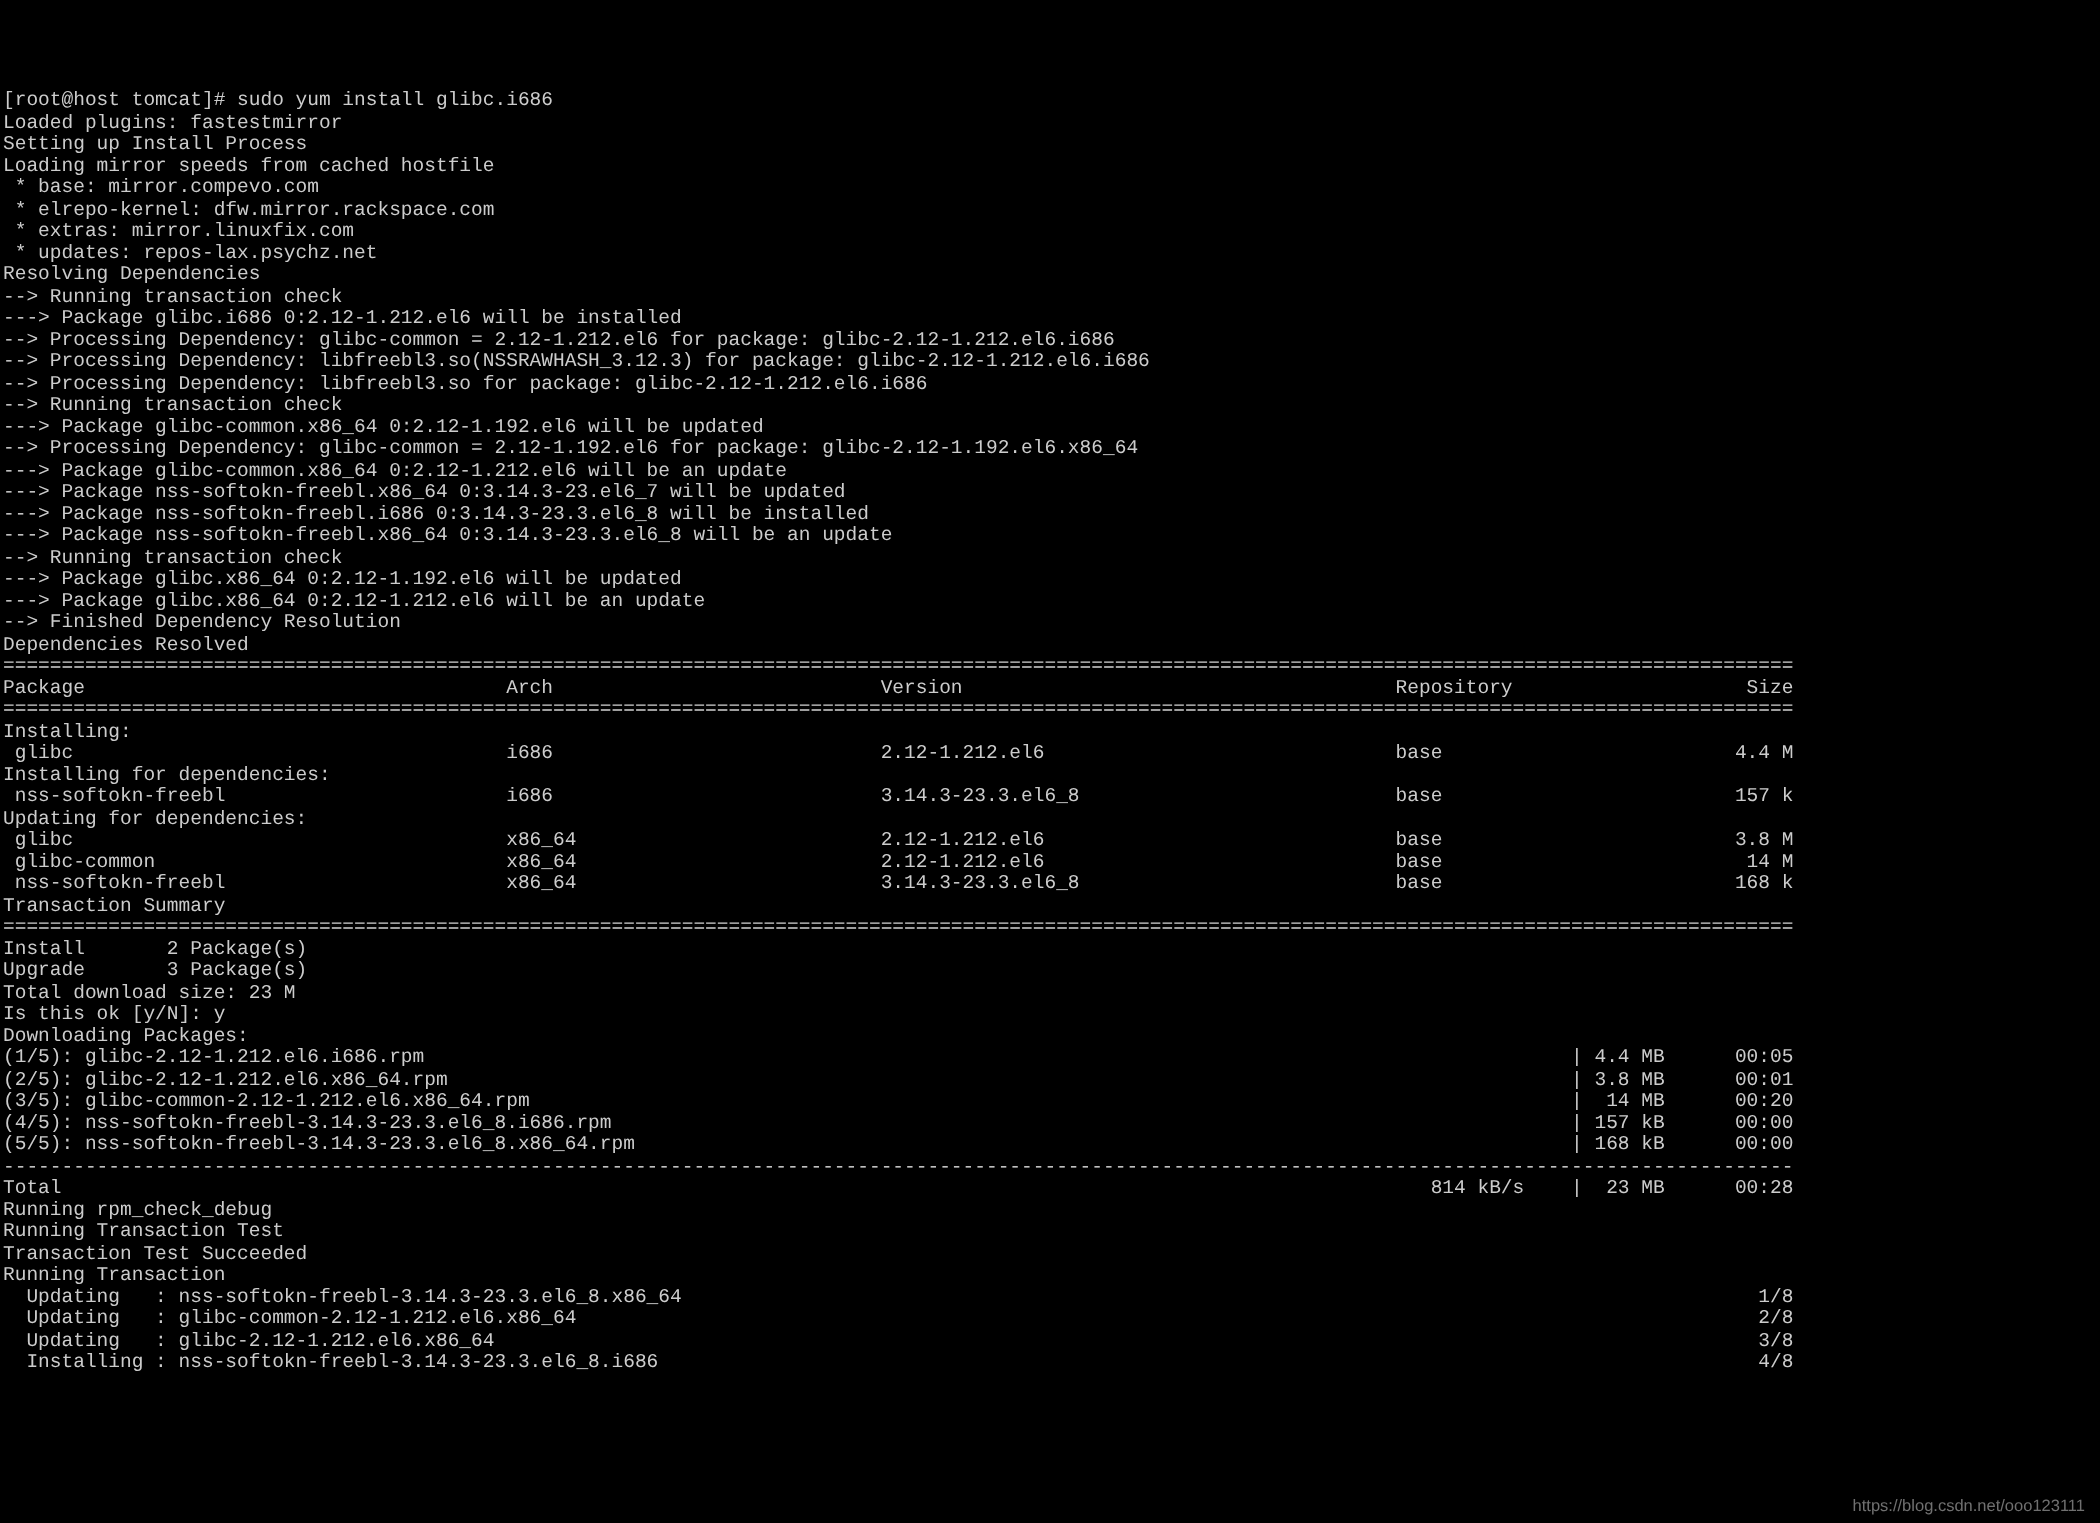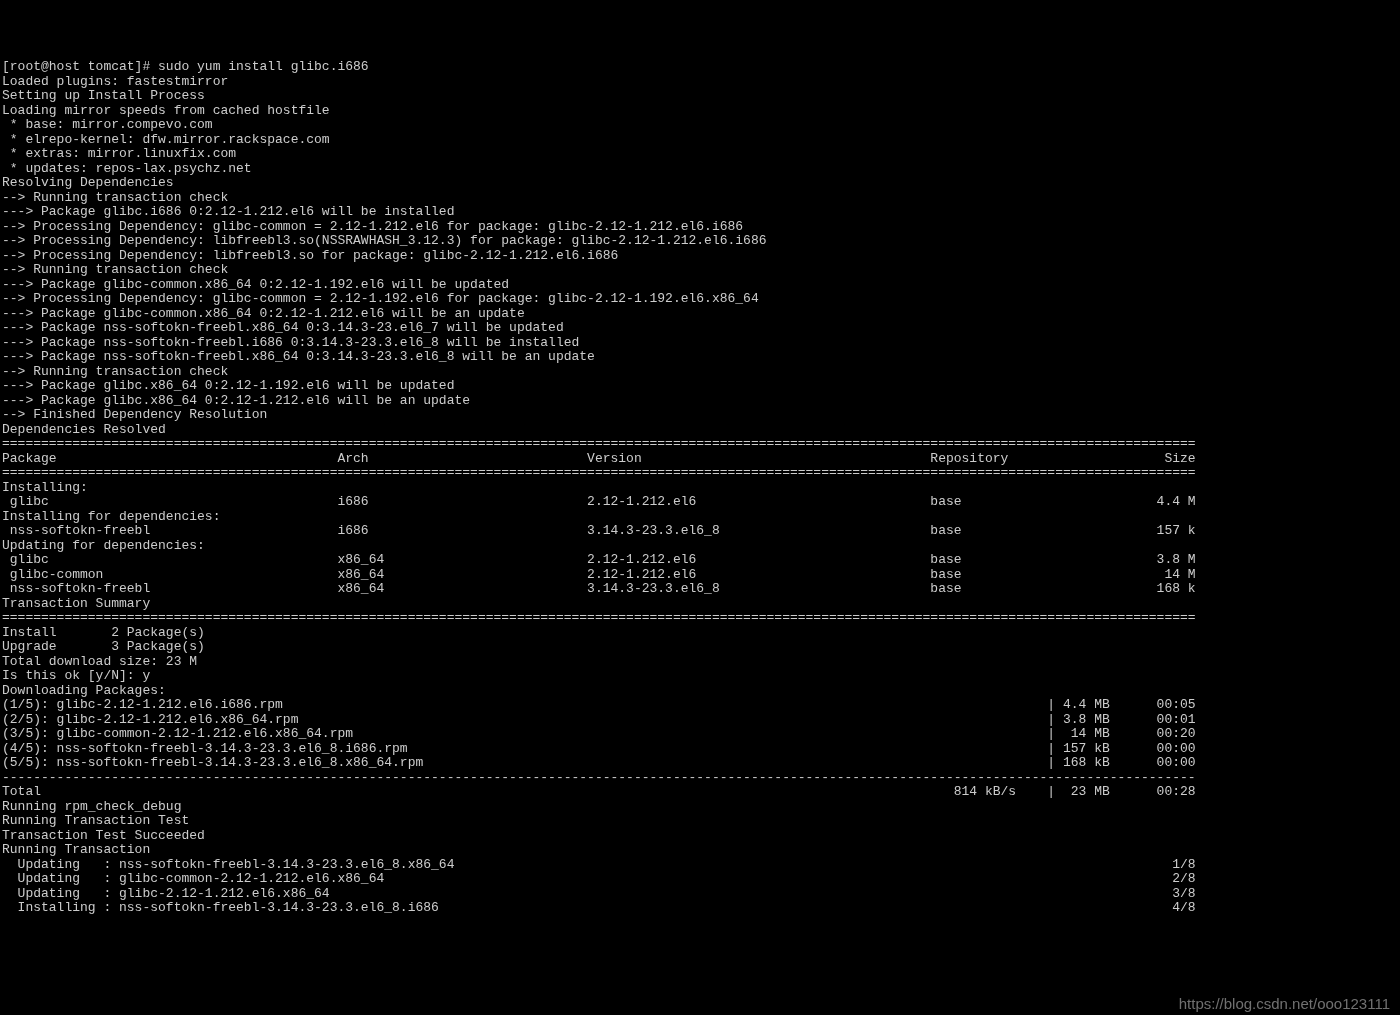--- a/index.html
+++ b/index.html
@@ -15,21 +15,21 @@
     overflow: hidden;
   }
   .line { display: block; }
   .watermark {
     position: absolute;
     right: 10px;
     bottom: 4px;
     color: #bbb;
     opacity: 0.6;
     font-family: sans-serif;
-    font-size: 15px;
+    font-size: 11px;
     pointer-events: none;
     padding-left: 17px;
   }
 </style>
 </head>
 <body>
 
 
 
 <div id="terminal"><span class="line">[root@host tomcat]# sudo yum install glibc.i686</span><span class="line">Loaded plugins: fastestmirror</span><span class="line">Setting up Install Process</span><span class="line">Loading mirror speeds from cached hostfile</span><span class="line"> * base: mirror.compevo.com</span><span class="line"> * elrepo-kernel: dfw.mirror.rackspace.com</span><span class="line"> * extras: mirror.linuxfix.com</span><span class="line"> * updates: repos-lax.psychz.net</span><span class="line">Resolving Dependencies</span><span class="line">--&gt; Running transaction check</span><span class="line">---&gt; Package glibc.i686 0:2.12-1.212.el6 will be installed</span><span class="line">--&gt; Processing Dependency: glibc-common = 2.12-1.212.el6 for package: glibc-2.12-1.212.el6.i686</span><span class="line">--&gt; Processing Dependency: libfreebl3.so(NSSRAWHASH_3.12.3) for package: glibc-2.12-1.212.el6.i686</span><span class="line">--&gt; Processing Dependency: libfreebl3.so for package: glibc-2.12-1.212.el6.i686</span><span class="line">--&gt; Running transaction check</span><span class="line">---&gt; Package glibc-common.x86_64 0:2.12-1.192.el6 will be updated</span><span class="line">--&gt; Processing Dependency: glibc-common = 2.12-1.192.el6 for package: glibc-2.12-1.192.el6.x86_64</span><span class="line">---&gt; Package glibc-common.x86_64 0:2.12-1.212.el6 will be an update</span><span class="line">---&gt; Package nss-softokn-freebl.x86_64 0:3.14.3-23.el6_7 will be updated</span><span class="line">---&gt; Package nss-softokn-freebl.i686 0:3.14.3-23.3.el6_8 will be installed</span><span class="line">---&gt; Package nss-softokn-freebl.x86_64 0:3.14.3-23.3.el6_8 will be an update</span><span class="line">--&gt; Running transaction check</span><span class="line">---&gt; Package glibc.x86_64 0:2.12-1.192.el6 will be updated</span><span class="line">---&gt; Package glibc.x86_64 0:2.12-1.212.el6 will be an update</span><span class="line">--&gt; Finished Dependency Resolution</span><span class="line"></span><span class="line">Dependencies Resolved</span><span class="line"></span><span class="line">=========================================================================================================================================================</span><span class="line">Package                                    Arch                            Version                                     Repository                    Size</span><span class="line">=========================================================================================================================================================</span><span class="line">Installing:</span><span class="line"> glibc                                     i686                            2.12-1.212.el6                              base                         4.4 M</span><span class="line">Installing for dependencies:</span><span class="line"> nss-softokn-freebl                        i686                            3.14.3-23.3.el6_8                           base                         157 k</span><span class="line">Updating for dependencies:</span><span class="line"> glibc                                     x86_64                          2.12-1.212.el6                              base                         3.8 M</span><span class="line"> glibc-common                              x86_64                          2.12-1.212.el6                              base                          14 M</span><span class="line"> nss-softokn-freebl                        x86_64                          3.14.3-23.3.el6_8                           base                         168 k</span><span class="line"></span><span class="line">Transaction Summary</span><span class="line">=========================================================================================================================================================</span><span class="line">Install       2 Package(s)</span><span class="line">Upgrade       3 Package(s)</span><span class="line"></span><span class="line">Total download size: 23 M</span><span class="line">Is this ok [y/N]: y</span><span class="line">Downloading Packages:</span><span class="line">(1/5): glibc-2.12-1.212.el6.i686.rpm                                                                                                  | 4.4 MB      00:05</span><span class="line">(2/5): glibc-2.12-1.212.el6.x86_64.rpm                                                                                                | 3.8 MB      00:01</span><span class="line">(3/5): glibc-common-2.12-1.212.el6.x86_64.rpm                                                                                         |  14 MB      00:20</span><span class="line">(4/5): nss-softokn-freebl-3.14.3-23.3.el6_8.i686.rpm                                                                                  | 157 kB      00:00</span><span class="line">(5/5): nss-softokn-freebl-3.14.3-23.3.el6_8.x86_64.rpm                                                                                | 168 kB      00:00</span><span class="line">---------------------------------------------------------------------------------------------------------------------------------------------------------</span><span class="line">Total                                                                                                                     814 kB/s    |  23 MB      00:28</span><span class="line">Running rpm_check_debug</span><span class="line">Running Transaction Test</span><span class="line">Transaction Test Succeeded</span><span class="line">Running Transaction</span><span class="line">  Updating   : nss-softokn-freebl-3.14.3-23.3.el6_8.x86_64                                                                                            1/8</span><span class="line">  Updating   : glibc-common-2.12-1.212.el6.x86_64                                                                                                     2/8</span><span class="line">  Updating   : glibc-2.12-1.212.el6.x86_64                                                                                                            3/8</span><span class="line">  Installing : nss-softokn-freebl-3.14.3-23.3.el6_8.i686                                                                                              4/8</span></div>

